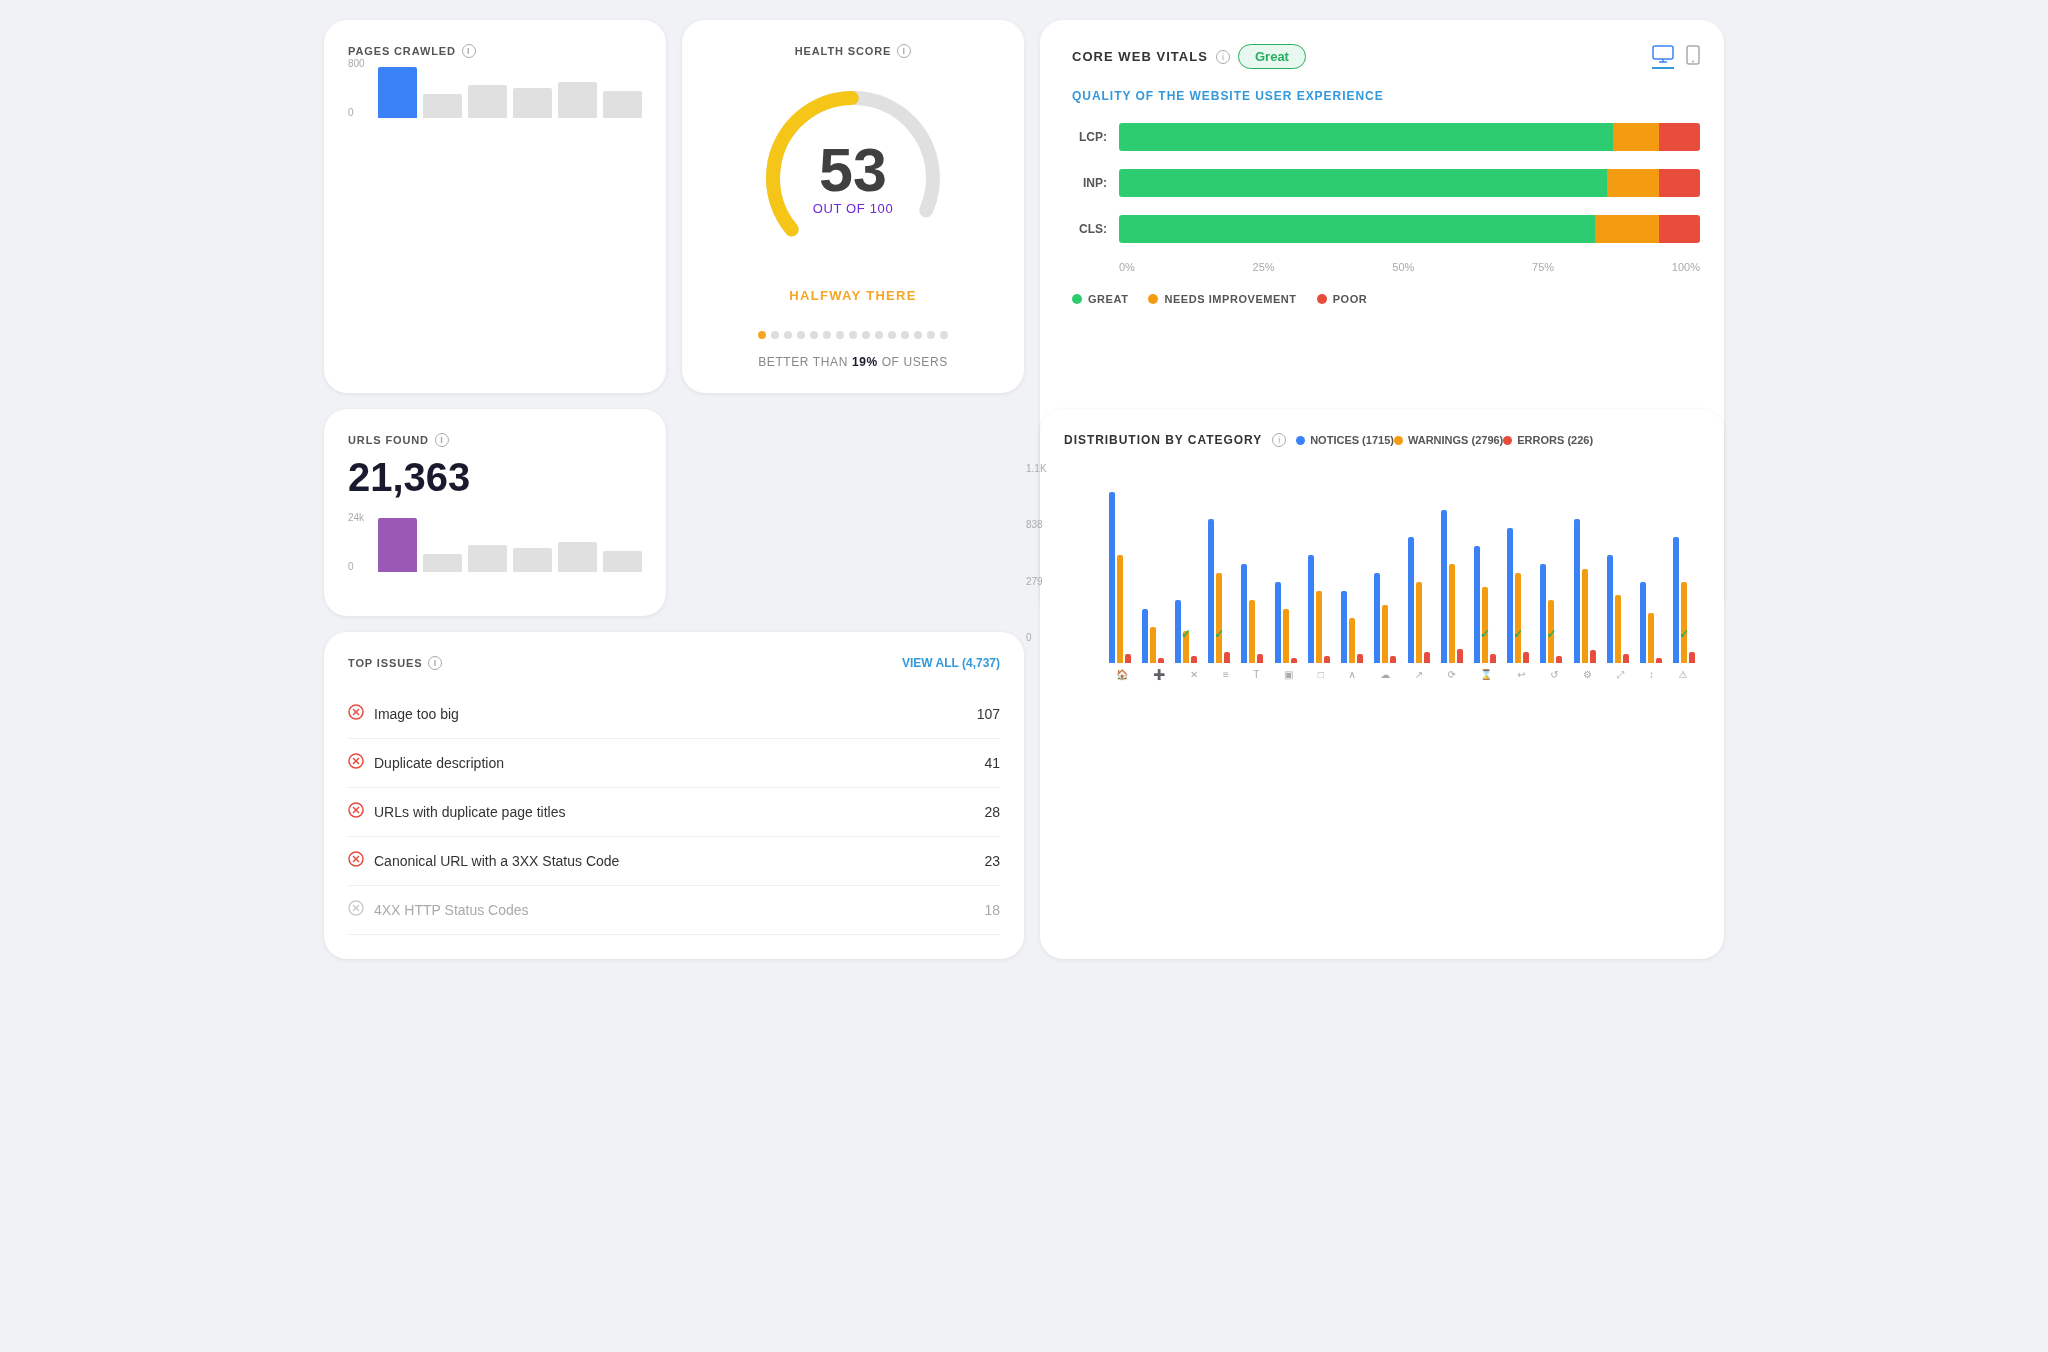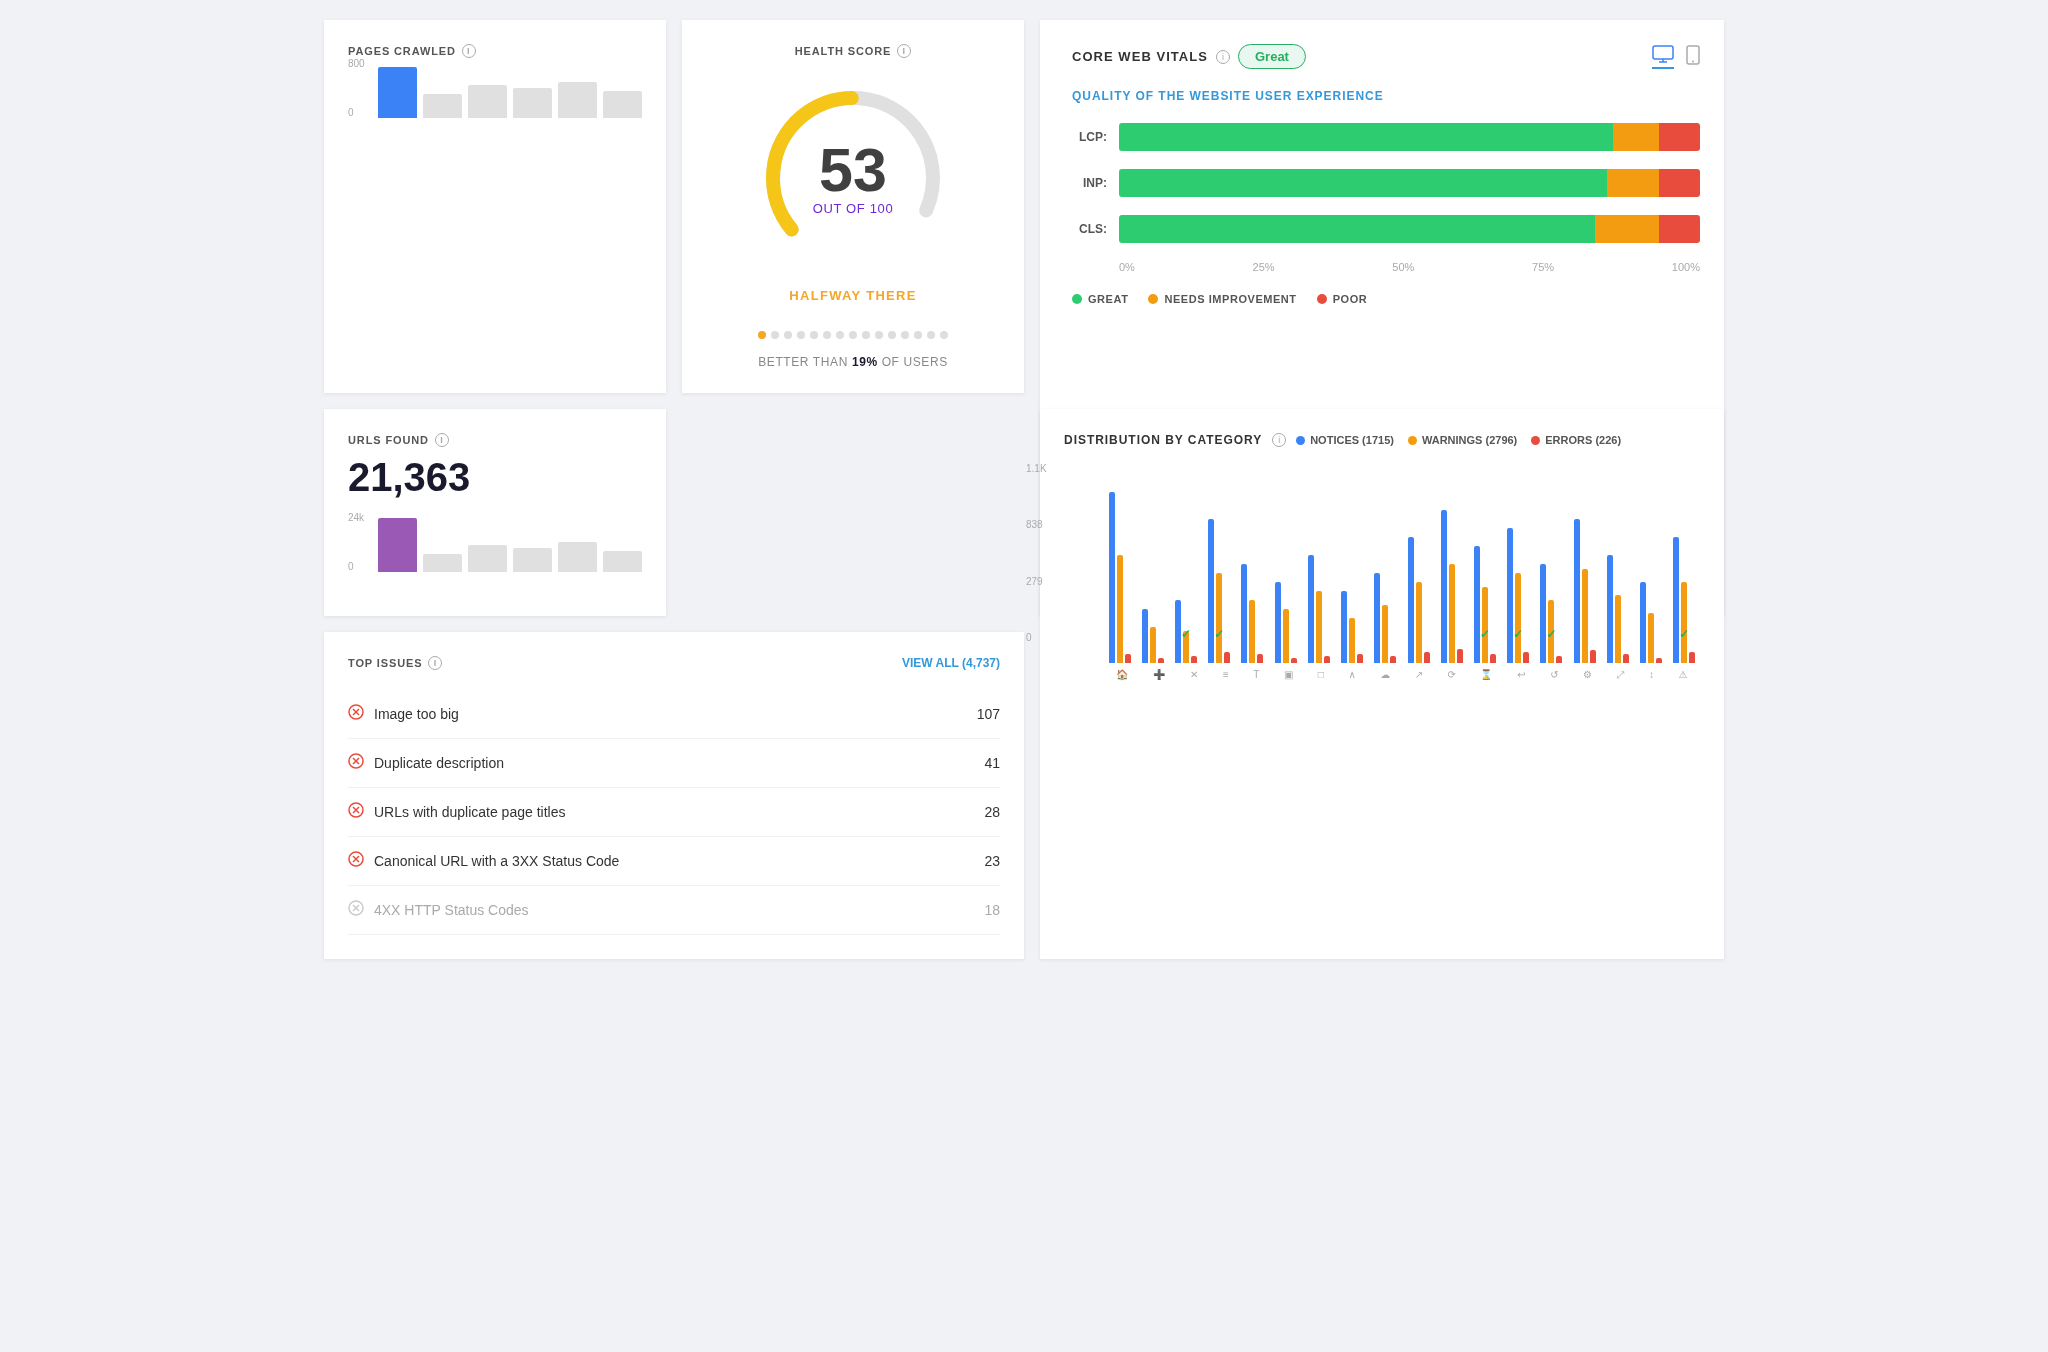--- a/index.html
+++ b/index.html
@@ -12,21 +12,21 @@
     .dashboard {
       display: grid;
       grid-template-columns: 1fr 1fr 2fr;
       grid-template-rows: auto auto;
       gap: 16px;
       max-width: 1400px;
       margin: 0 auto;
     }
     .card {
       background: #fff;
-      border-radius: 0;
+      border-radius: 23px;
       padding: 24px;
       box-shadow: 0 1px 4px rgba(0,0,0,0.08);
     }
     .card-label {
       font-size: 11px;
       font-weight: 700;
       letter-spacing: 0.08em;
       color: #555;
       text-transform: uppercase;
       display: flex;
@@ -326,21 +326,20 @@
     }
     .dist-title {
       font-size: 12px;
       font-weight: 700;
       letter-spacing: 0.08em;
       color: #333;
       text-transform: uppercase;
     }
     .dist-legend {
       display: flex;
-      gap: 14px;
       align-items: flex-end;
     }
     .dist-legend-item {
       display: flex;
       align-items: center;
       gap: 5px;
       font-size: 11px;
       font-weight: 600;
       color: #555;
     }

